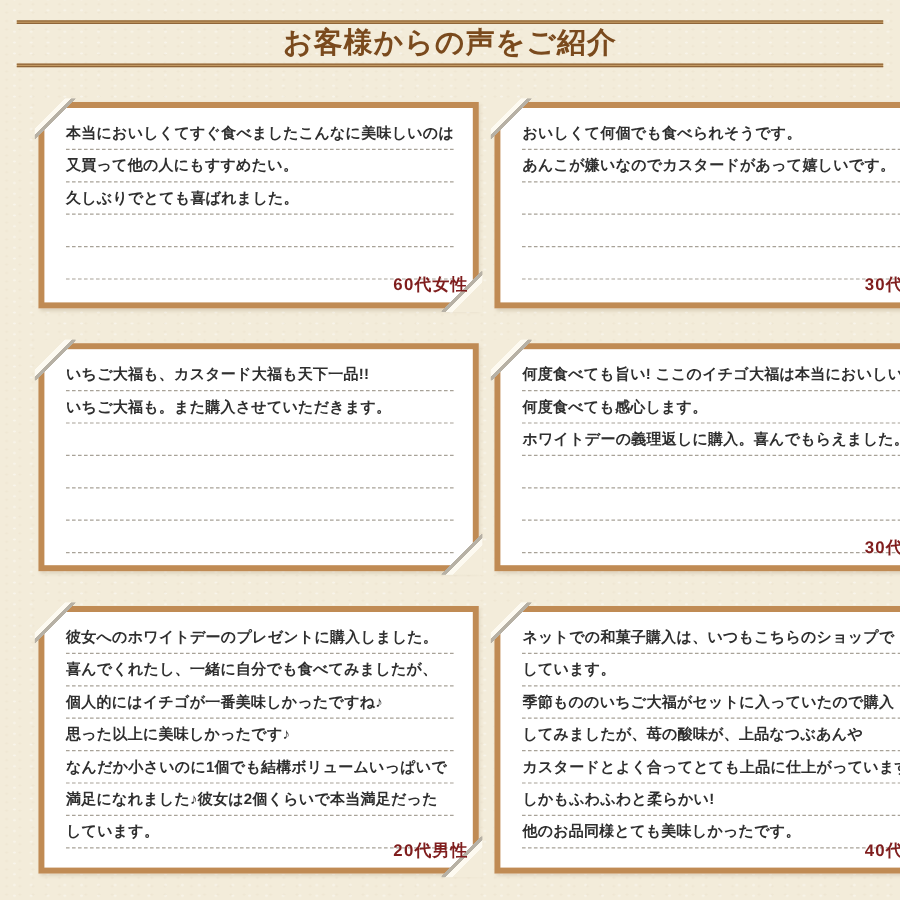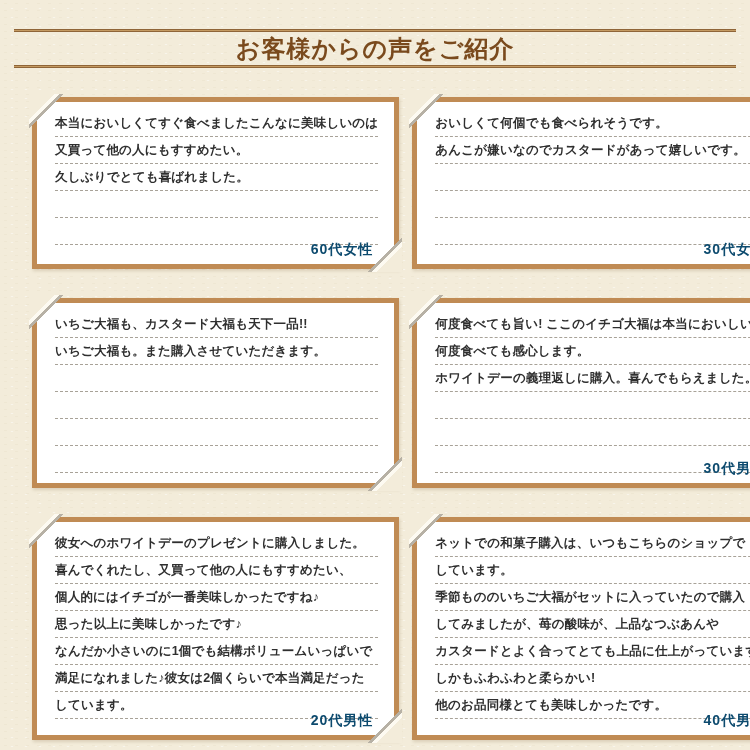--- a/index.html
+++ b/index.html
@@ -9,21 +9,21 @@
     background-color: #f3ecda;
     background-image:
       radial-gradient(rgba(200,184,148,0.10) 1px, transparent 1.6px),
       radial-gradient(rgba(255,255,255,0.45) 1px, transparent 1.6px);
     background-size: 11px 7px, 14px 9px;
     background-position: 0 0, 5px 4px;
     position: relative;
   }
 
   
-  .header { padding-top: 29px; }
+  .header { padding-top: 17px; font-family: Liberation Serif, serif; }
   .rule {
     height: 3px;
     margin: 0 14px;
     background: #c49a62;
     border-top: 1px solid #8f6538;
     border-bottom: 1px solid #8f6538;
   }
   .title {
     height: 33px;
     line-height: 33px;
@@ -59,25 +59,25 @@
     border-bottom: 1px dashed #a8a298;
     font-size: 12.5px;
     font-weight: bold;
     color: #2f2f2f;
     white-space: nowrap;
     overflow: visible;
     letter-spacing: 0.2px;
   }
   .attribution {
     position: absolute;
-    right: 21px;
+    right: 4px;
     bottom: 5px;
     font-size: 14px;
     font-weight: bold;
-    color: #0c4a6e;
+    color: #7f1d1d;
     letter-spacing: 1px;
   }
 
   
   .fold {
     position: absolute;
     width: 34px;
     height: 34px;
     pointer-events: none;
   }
@@ -156,21 +156,21 @@
         <div class="line"></div>
         <div class="line"></div>
       </div>
     <div class="attribution">30代男性</div>
   </article>
     <article class="card row3">
     <span class="fold tl"></span>
     <span class="fold br"></span>
     <div class="rows">
         <div class="line">彼女へのホワイトデーのプレゼントに購入しました。</div>
-        <div class="line">喜んでくれたし、又買って他の人にもすすめたい、</div>
+        <div class="line">喜んでくれたし、一緒に自分でも食べてみましたが、</div>
         <div class="line">個人的にはイチゴが一番美味しかったですね♪</div>
         <div class="line">思った以上に美味しかったです♪</div>
         <div class="line">なんだか小さいのに1個でも結構ボリュームいっぱいで</div>
         <div class="line">満足になれました♪彼女は2個くらいで本当満足だった</div>
         <div class="line">しています。</div>
       </div>
     <div class="attribution">20代男性</div>
   </article>
     <article class="card row3">
     <span class="fold tl"></span>

